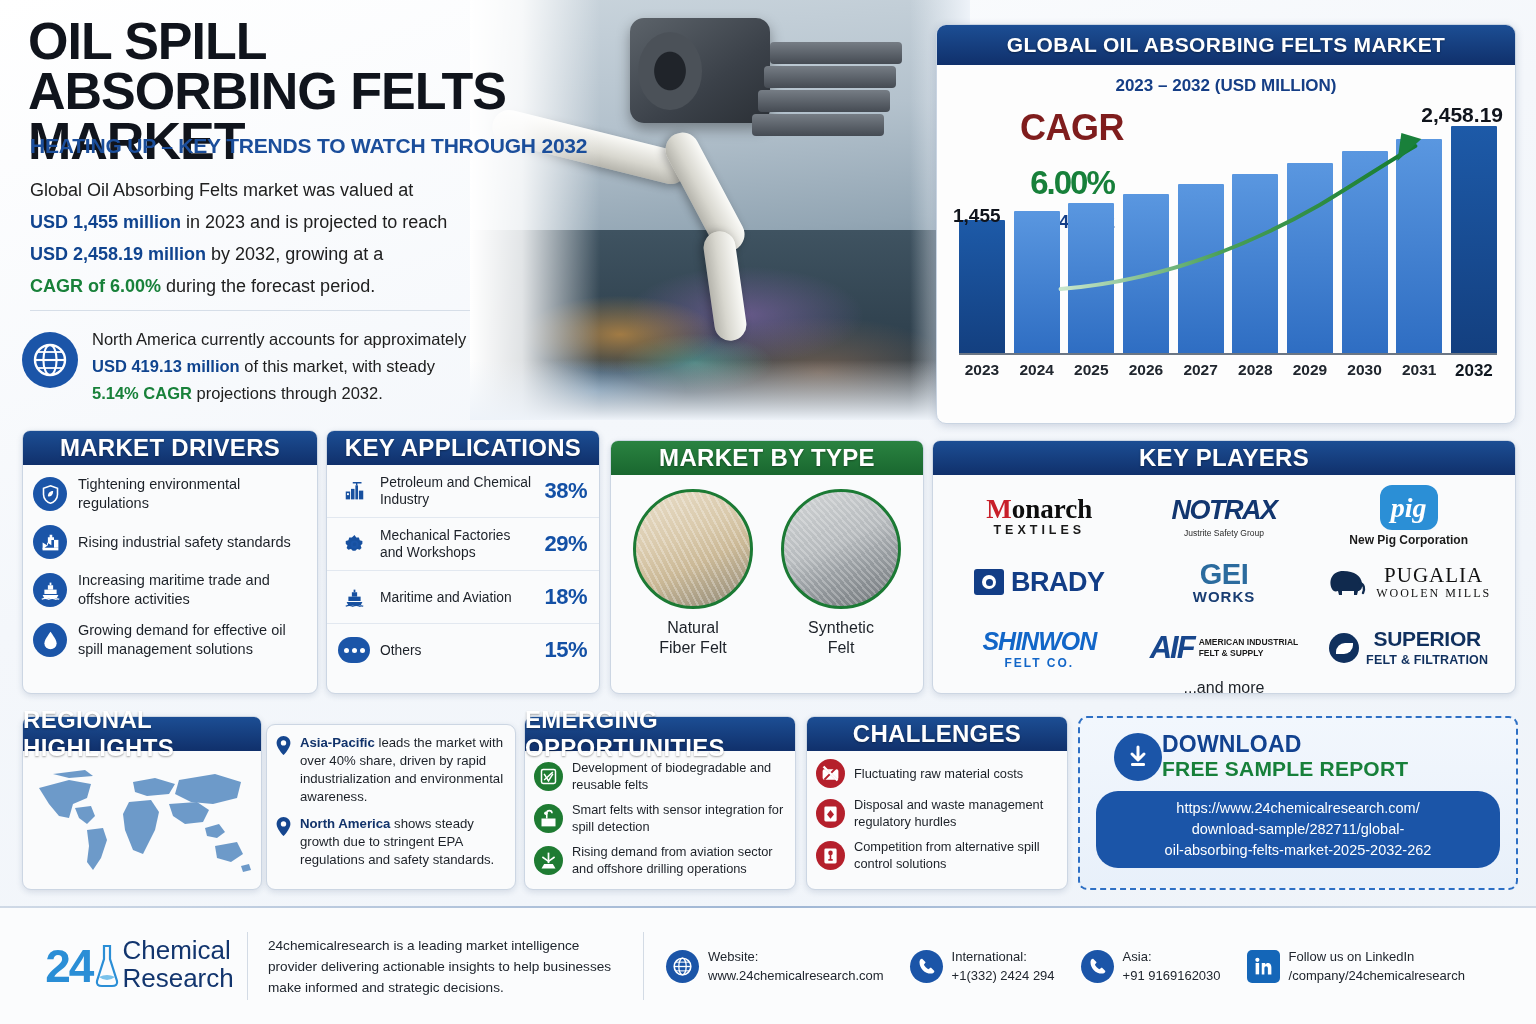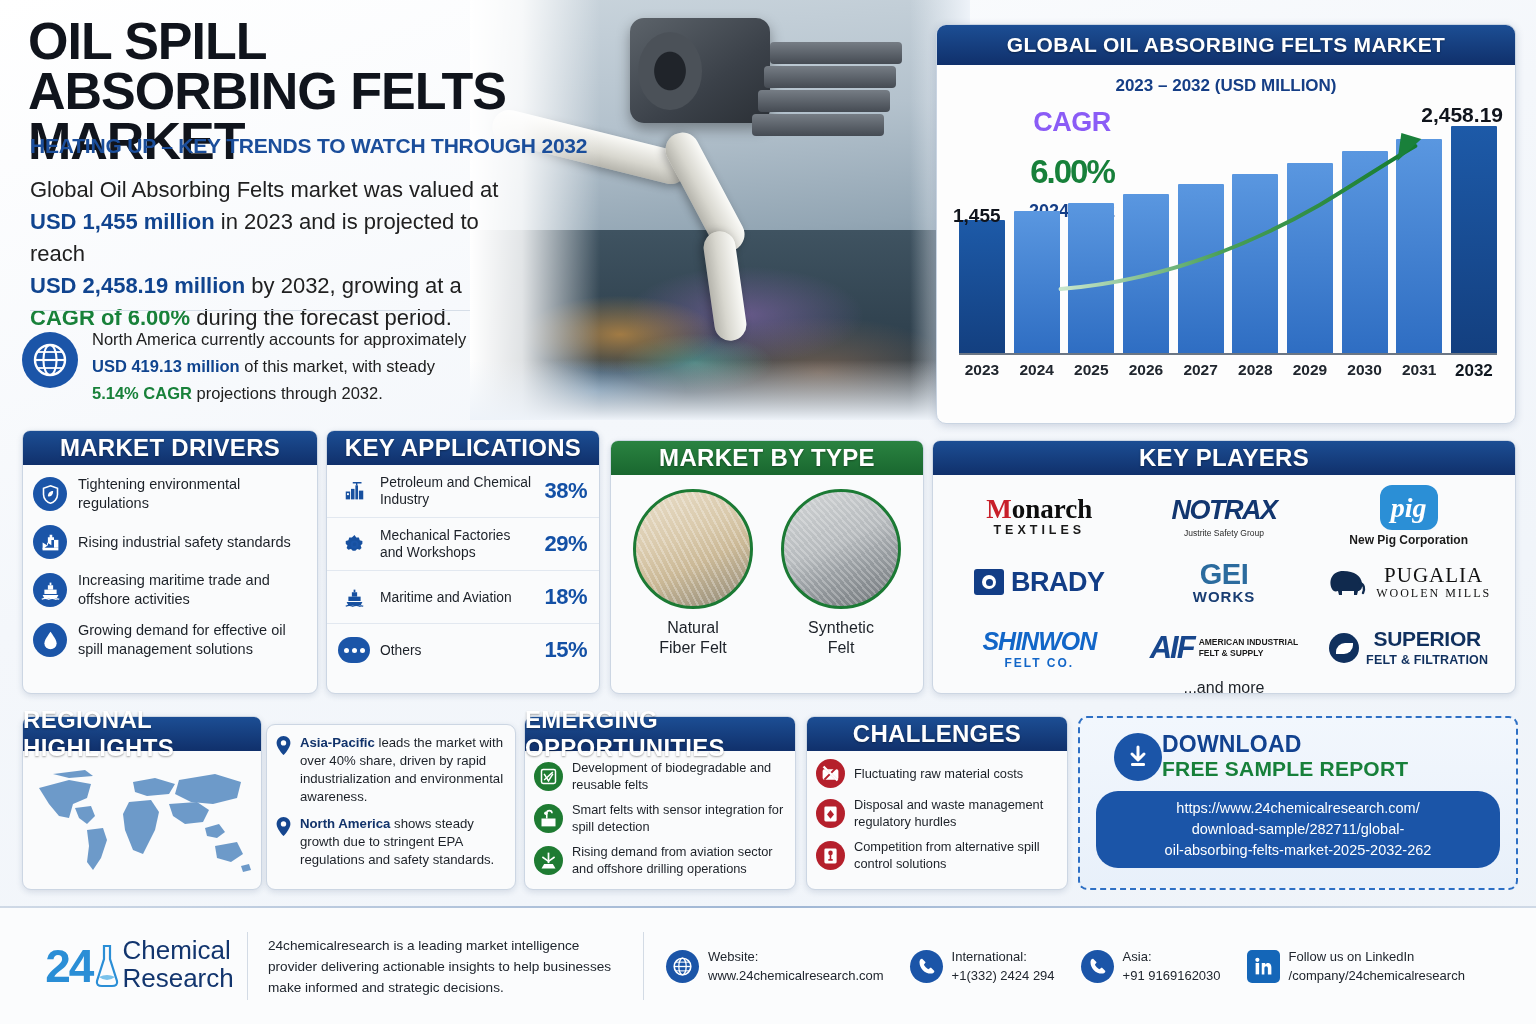--- a/index.html
+++ b/index.html
@@ -46,40 +46,40 @@
   .hero-fade-b { position:absolute; left:0; bottom:0; width:100%; height:60px;
     background:linear-gradient(0deg,#eef3f9 0%,rgba(238,243,249,0) 100%); }
 
   
   .title { position:absolute; left:28px; top:16px; width:530px;
     font-size:52px; line-height:50px; font-weight:bold; color:#10141c;
     letter-spacing:-1px; }
   .subtitle { position:absolute; left:30px; top:134px; width:570px;
     font-size:21px; font-weight:bold; color:#1b4e9b; letter-spacing:-.2px; }
   .intro { position:absolute; left:30px; top:174px; width:500px;
-    font-size:22px; line-height:32px; color:#202020; }
+    font-size:18px; line-height:32px; color:#202020; }
   .intro .b-blue { color:#10448f; font-weight:bold; }
   .intro .b-green { color:#18813a; font-weight:bold; }
   .divider { position:absolute; left:30px; top:310px; width:440px; height:1px; background:#d6dee8; }
   .na-block { position:absolute; left:22px; top:322px; width:480px; display:flex; gap:14px; }
   .globe-badge { width:56px; height:56px; flex:0 0 56px; border-radius:50%;
     background:#1b55a8; display:flex; align-items:center; justify-content:center; margin-top:10px; }
   .na-text { font-size:16.5px; line-height:27px; color:#202020; padding-top:4px; }
   .na-text .b-blue{ color:#10448f; font-weight:bold; } .na-text .b-green{ color:#18813a; font-weight:bold; }
 
   
   .chart-card { position:absolute; left:936px; top:24px; width:580px; height:400px;
     background:#fdfdfd; border-radius:10px; border:1px solid #c9d4e2;
     box-shadow:0 2px 8px rgba(20,50,100,.18); overflow:hidden; }
   .chart-head { height:40px; background:linear-gradient(180deg,#1c4e94,#10306b);
     color:#fff; font-size:21px; font-weight:bold; display:flex; align-items:center;
     justify-content:center; letter-spacing:.3px; text-shadow:0 1px 2px rgba(0,0,0,.4); }
   .chart-sub { text-align:center; font-size:17px; font-weight:bold; color:#153e86; margin-top:11px; }
   .cagr-box { position:absolute; left:40px; top:82px; width:190px; text-align:center; }
-  .cagr-lbl { font-size:27px; font-weight:bold; color:#8b5cf6; letter-spacing:-.5px; }
+  .cagr-lbl { font-size:36px; font-weight:bold; color:#7f1d1d; letter-spacing:-.5px; }
   .cagr-val { font-size:52px; font-weight:bold; color:#17803a; line-height:54px; letter-spacing:-2px; }
   .cagr-val span { font-size:33px; }
   .cagr-yrs { font-size:18px; font-weight:bold; color:#153e86; margin-top:2px; }
   .plot { position:absolute; left:14px; right:10px; top:88px; height:268px; }
   .bars { position:absolute; left:0; right:0; bottom:26px; top:0;
     display:flex; align-items:flex-end; justify-content:space-between; padding:0 8px; }
   .bar-col { width:46px; display:flex; flex-direction:column; justify-content:flex-end; height:100%; }
   .bar { width:100%; background:linear-gradient(180deg,#5a97e0,#2e6dc2); border-radius:1px; }
   .bar.edge { background:linear-gradient(180deg,#1d5aa8,#133f7f); }
   .axis-line { position:absolute; left:8px; right:8px; bottom:26px; height:2px; background:#6b7684; }

